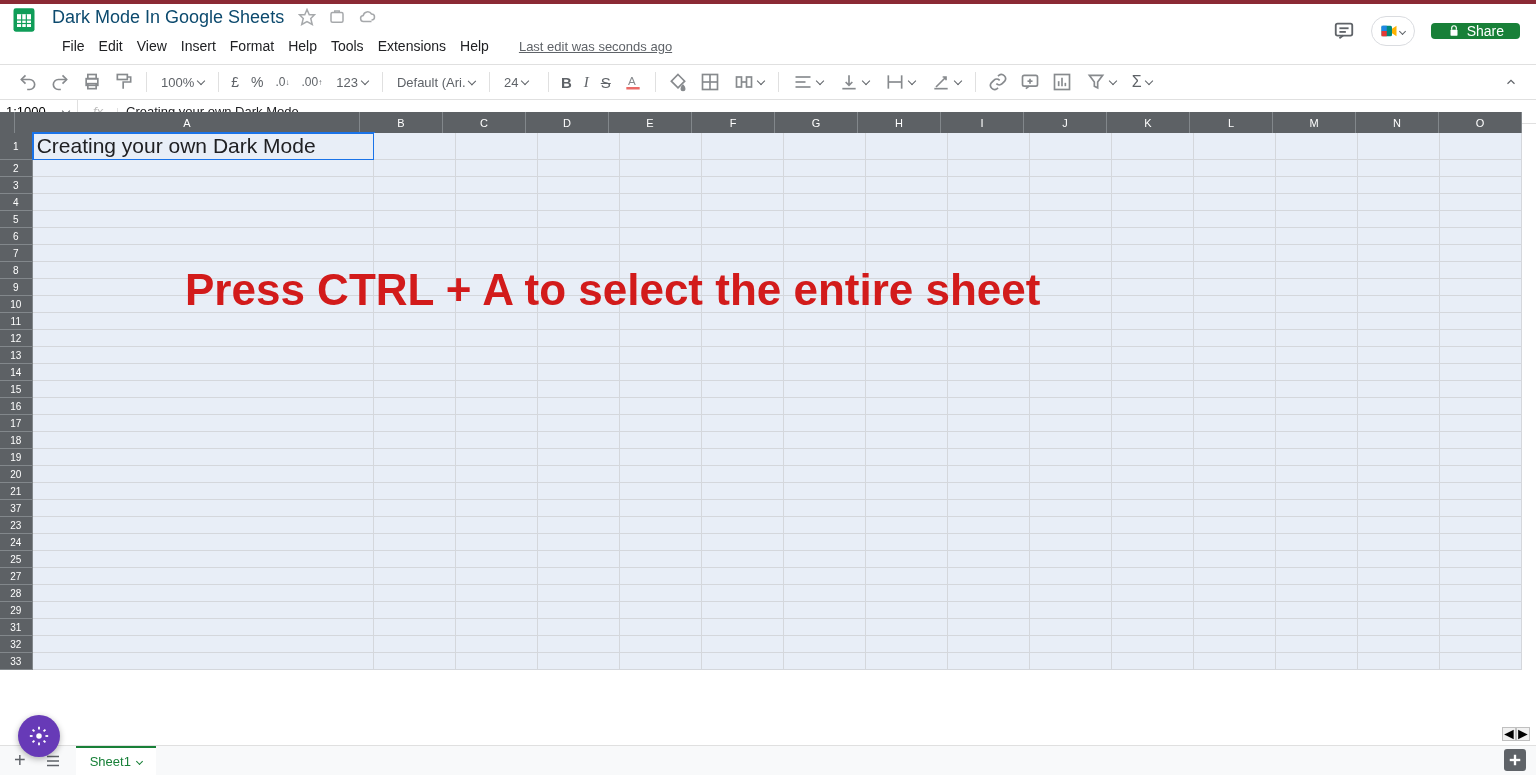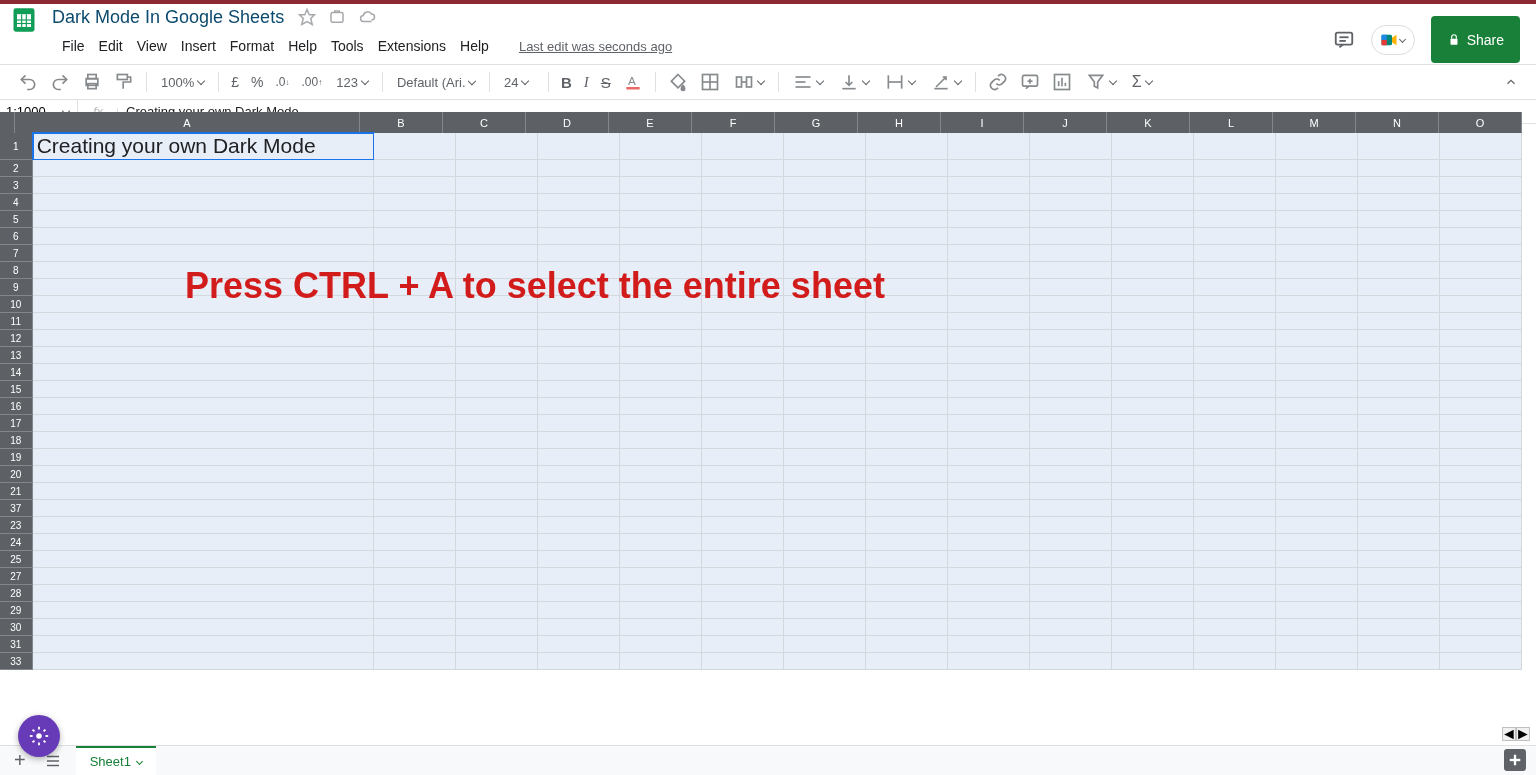--- a/index.html
+++ b/index.html
@@ -18,21 +18,21 @@
 
 .menu-row { height:24px; display:flex; align-items:center; padding-left:56px; font-size:14px; color:#202124; gap:2px; margin-top:4px; }
 .menu-row span { padding:2px 6px; cursor:pointer; }
 .last-edit { color:#5f6368; text-decoration:underline; margin-left:16px; font-size:13px; }
 
 
 .header-right { position:absolute; right:16px; top:16px; display:flex; align-items:center; gap:16px; }
 .cmt-ic { width:22px; height:22px; }
 .meet-cluster { width:44px; height:30px; border:1px solid #dadce0; border-radius:18px; display:flex; align-items:center; justify-content:center; gap:2px; padding:0 6px; }
 .meet-logo { width:18px; height:18px; }
-.share-btn { height:47px; padding:0 16px; background:#188038; color:#fff; border-radius:4px; font-size:14px; font-weight:500; display:flex; align-items:center; gap:6px; }
+.share-btn { height:16px; padding:0 16px; background:#188038; color:#fff; border-radius:4px; font-size:14px; font-weight:500; display:flex; align-items:center; gap:6px; }
 
 
 .toolbar { height:36px; border-top:1px solid #e0e0e0; border-bottom:1px solid #e0e0e0; display:flex; align-items:center; padding:0 14px; gap:4px; position:relative; margin-top:6px;}
 .tb-ic { width:20px; height:20px; opacity:.75; }
 .tb-btn { padding:4px; display:flex; align-items:center; justify-content:center; cursor:pointer; }
 .tb-sep { width:1px; height:20px; background:#e0e0e0; margin:0 4px; }
 .tb-sel { display:flex; align-items:center; font-size:13px; color:#5f6368; padding:0 6px; gap:4px; cursor:pointer; }
 .tb-sel .caret { width:6px; height:6px; border-right:1px solid #5f6368; border-bottom:1px solid #5f6368; transform:rotate(45deg); margin-top:-2px; }
 .collapse-btn { position:absolute; right:14px; }
 
@@ -56,21 +56,21 @@
 .row-head { width:33px; background:#5d6165; color:#fff; font-size:10px; display:flex; align-items:center; justify-content:center; border-bottom:1px solid #82878b; border-right:1px solid #82878b;}
 .cell { border-right:1px solid #d4d7dc; border-bottom:1px solid #d4d7dc; background:#e8eef7; }
 .cell-A { width:345px; }
 .cell-std { width:83px; }
 
 
 .row-1 { height:27px; }
 .cell-A1 { outline:2px solid #1a73e8; outline-offset:-1px; display:flex; align-items:center; padding-left:4px; font-size:21px; color:#202124; background:#e8eef7;}
 
 
-.overlay-txt { position:absolute; left:185px; top:265px; font-size:36px; font-weight:700; color:#d21b1b; pointer-events:none; white-space:nowrap;}
+.overlay-txt { position:absolute; left:185px; top:265px; font-size:44px; font-weight:700; color:#d21b1b; pointer-events:none; white-space:nowrap;}
 
 
 .bottom-bar { position:absolute; left:0; right:0; bottom:0; height:30px; border-top:1px solid #e0e0e0; background:#f8f9fa; display:flex; align-items:center; padding-left:10px; gap:10px; font-size:13px;}
 .sheet-tab { height:30px; display:flex; align-items:center; padding:0 14px; background:#fff; border-top:2px solid #188038; color:#188038; font-weight:500; gap:6px;}
 .explore-sq { position:absolute; right:10px; bottom:4px; width:22px; height:22px; background:#5f6368; border-radius:3px; display:flex; align-items:center; justify-content:center;}
 .scroll-arrows { position:absolute; right:6px; bottom:34px; display:flex; gap:0;}
 .scroll-arrows div{ width:14px; height:14px; border:1px solid #c0c0c0; background:#f1f1f1; display:flex; align-items:center; justify-content:center;}
 
 
 .fab { position:absolute; left:18px; bottom:18px; width:42px; height:42px; border-radius:50%; background:#673ab7; display:flex; align-items:center; justify-content:center; box-shadow:0 2px 6px rgba(0,0,0,.3);}
@@ -825,39 +825,39 @@
         <div class="cell cell-std"></div>
         <div class="cell cell-std"></div>
         <div class="cell cell-std"></div>
         <div class="cell cell-std"></div>
         <div class="cell cell-std"></div>
         <div class="cell cell-std"></div>
         <div class="cell cell-std"></div>
         <div class="cell cell-std"></div>
       </div>
       <div class="row">
-        <div class="row-head">30</div>
-        <div class="cell cell-A"></div>
-        <div class="cell cell-std"></div>
-        <div class="cell cell-std"></div>
-        <div class="cell cell-std"></div>
-        <div class="cell cell-std"></div>
-        <div class="cell cell-std"></div>
-        <div class="cell cell-std"></div>
-        <div class="cell cell-std"></div>
-        <div class="cell cell-std"></div>
-        <div class="cell cell-std"></div>
-        <div class="cell cell-std"></div>
-        <div class="cell cell-std"></div>
-        <div class="cell cell-std"></div>
-        <div class="cell cell-std"></div>
-        <div class="cell cell-std"></div>
-      </div>
-      <div class="row">
         <div class="row-head">31</div>
+        <div class="cell cell-A"></div>
+        <div class="cell cell-std"></div>
+        <div class="cell cell-std"></div>
+        <div class="cell cell-std"></div>
+        <div class="cell cell-std"></div>
+        <div class="cell cell-std"></div>
+        <div class="cell cell-std"></div>
+        <div class="cell cell-std"></div>
+        <div class="cell cell-std"></div>
+        <div class="cell cell-std"></div>
+        <div class="cell cell-std"></div>
+        <div class="cell cell-std"></div>
+        <div class="cell cell-std"></div>
+        <div class="cell cell-std"></div>
+        <div class="cell cell-std"></div>
+      </div>
+      <div class="row">
+        <div class="row-head">32</div>
         <div class="cell cell-A"></div>
         <div class="cell cell-std"></div>
         <div class="cell cell-std"></div>
         <div class="cell cell-std"></div>
         <div class="cell cell-std"></div>
         <div class="cell cell-std"></div>
         <div class="cell cell-std"></div>
         <div class="cell cell-std"></div>
         <div class="cell cell-std"></div>
         <div class="cell cell-std"></div>

